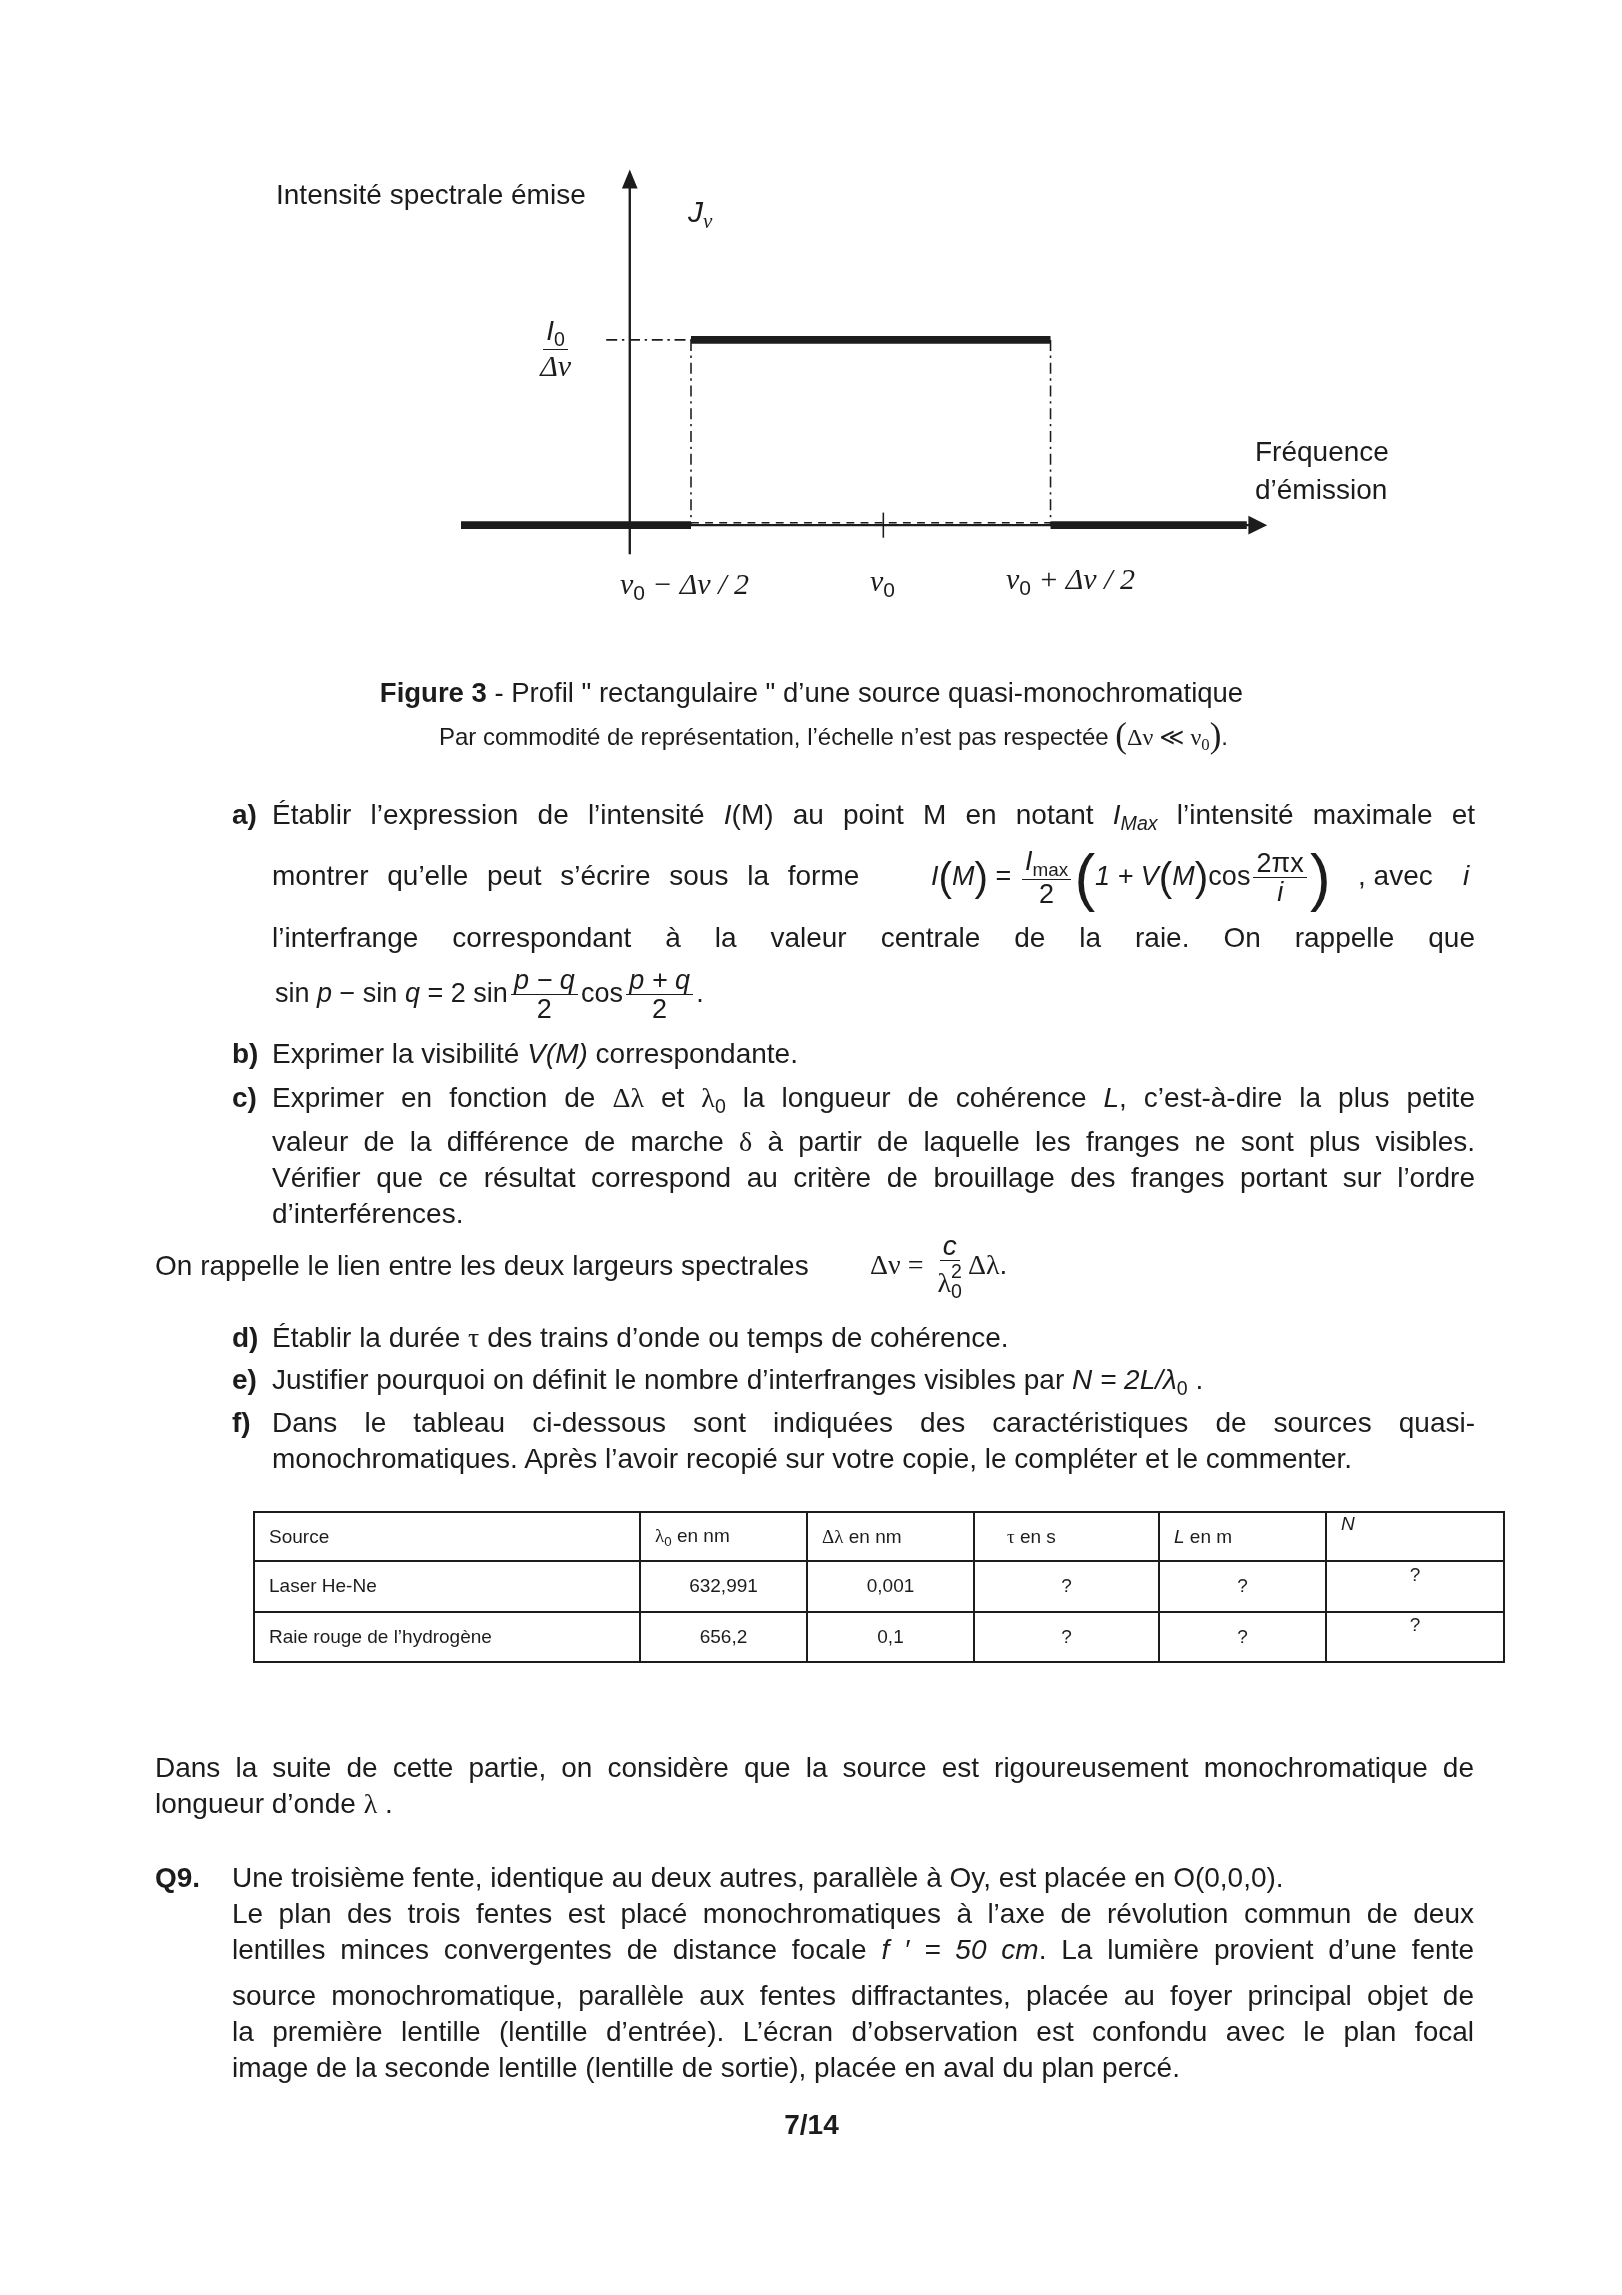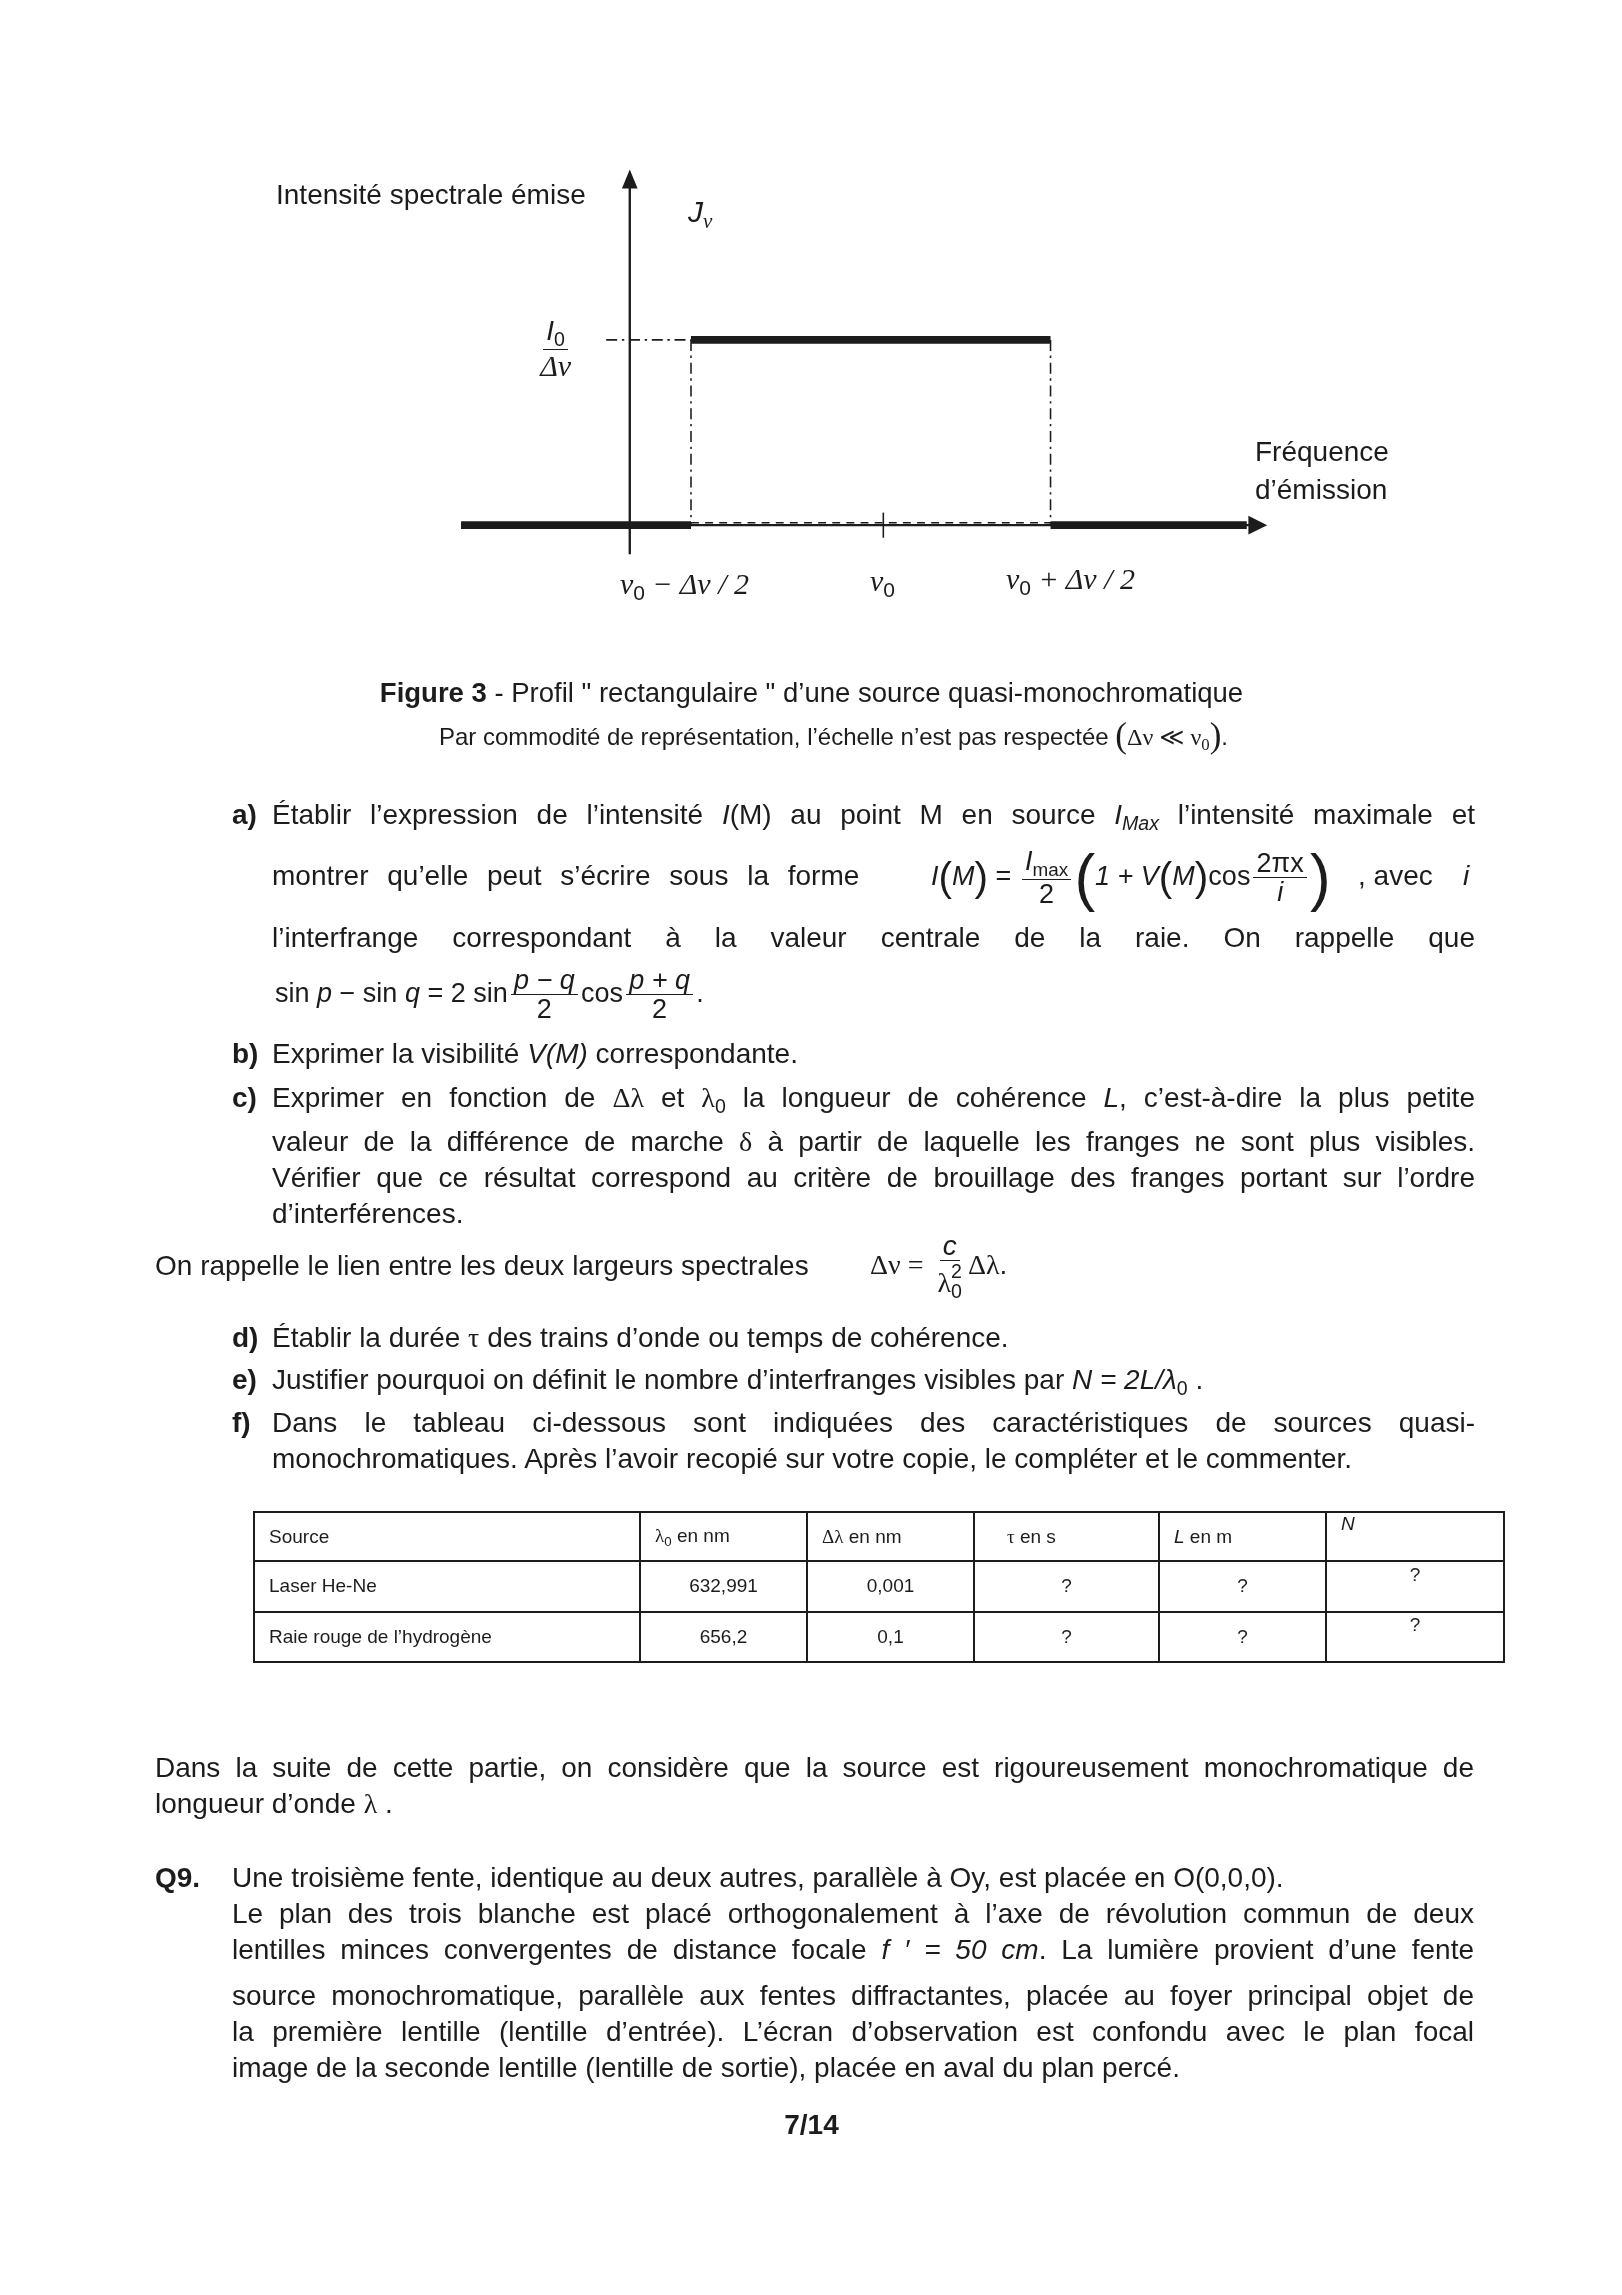--- a/index.html
+++ b/index.html
@@ -83,21 +83,21 @@
   </div>
   <div class="abs" style="left:0;width:1623px;top:716px;text-align:center;font-size:24px;margin-left:22px;">
     <span>Par commodité de représentation, l’échelle n’est pas respectée</span>
     <span class="ser" style="font-size:35px;vertical-align:-2.4px;">(</span><span class="ser">Δν ≪ ν</span><sub class="ser">0</sub><span class="ser" style="font-size:35px;vertical-align:-2.4px;">)</span>.
   </div>
 </div>
 
 <div>
   <div class="abs b" style="left:232px;top:799px;">a)</div>
   <div class="abs just" style="left:272px;top:799px;width:1203px;">
-    <span>Établir l’expression de l’intensité </span><span class="i">I</span><span>(M) au point M en source </span><span class="i">I</span><sub class="i">Max</sub><span> l’intensité maximale et</span>
+    <span>Établir l’expression de l’intensité </span><span class="i">I</span><span>(M) au point M en notant </span><span class="i">I</span><sub class="i">Max</sub><span> l’intensité maximale et</span>
   </div>
 
   <div class="abs" style="left:272px;top:860px;">
     <span style="word-spacing:11px;">montrer qu’elle peut s’écrire sous la forme</span>
   </div>
   <div class="abs" style="left:931px;top:842px;font-size:27px;">
     <span class="i">I</span><span class="paren">(</span><span class="i">M</span><span class="paren">)</span> =
     <span class="frac">
         <span class="num i"><span>I</span><sub style="font-style:normal">max</sub></span>
         <span class="den">2</span>
@@ -204,21 +204,21 @@
 <div>
   <div class="abs just" style="left:155px;top:1752px;width:1319px;">Dans la suite de cette partie, on considère que la source est rigoureusement monochromatique de</div>
   <div class="abs" style="left:155px;top:1788px;">
     <span>longueur d’onde </span><span class="ser">λ</span><span> .</span>
   </div>
 </div>
 
 <div>
   <div class="abs b" style="left:155px;top:1862px;">Q9.</div>
   <div class="abs" style="left:232px;top:1862px;">Une troisième fente, identique au deux autres, parallèle à Oy, est placée en O(0,0,0).</div>
-  <div class="abs just" style="left:232px;top:1898px;width:1242px;">Le plan des trois blanche est placé orthogonalement à l’axe de révolution commun de deux</div>
+  <div class="abs just" style="left:232px;top:1898px;width:1242px;">Le plan des trois fentes est placé monochromatiques à l’axe de révolution commun de deux</div>
   <div class="abs just" style="left:232px;top:1934px;width:1242px;">
     <span>lentilles minces convergentes de distance focale </span><span class="i">f ′ = 50 cm</span><span>. La lumière provient d’une fente</span>
   </div>
   <div class="abs just" style="left:232px;top:1980px;width:1242px;">source monochromatique, parallèle aux fentes diffractantes, placée au foyer principal objet de</div>
   <div class="abs just" style="left:232px;top:2016px;width:1242px;">la première lentille (lentille d’entrée). L’écran d’observation est confondu avec le plan focal</div>
   <div class="abs" style="left:232px;top:2052px;">image de la seconde lentille (lentille de sortie), placée en aval du plan percé.</div>
 </div>
 
 <div class="abs page-num" style="left:0;width:1623px;text-align:center;top:2109px;">7/14</div>
 

